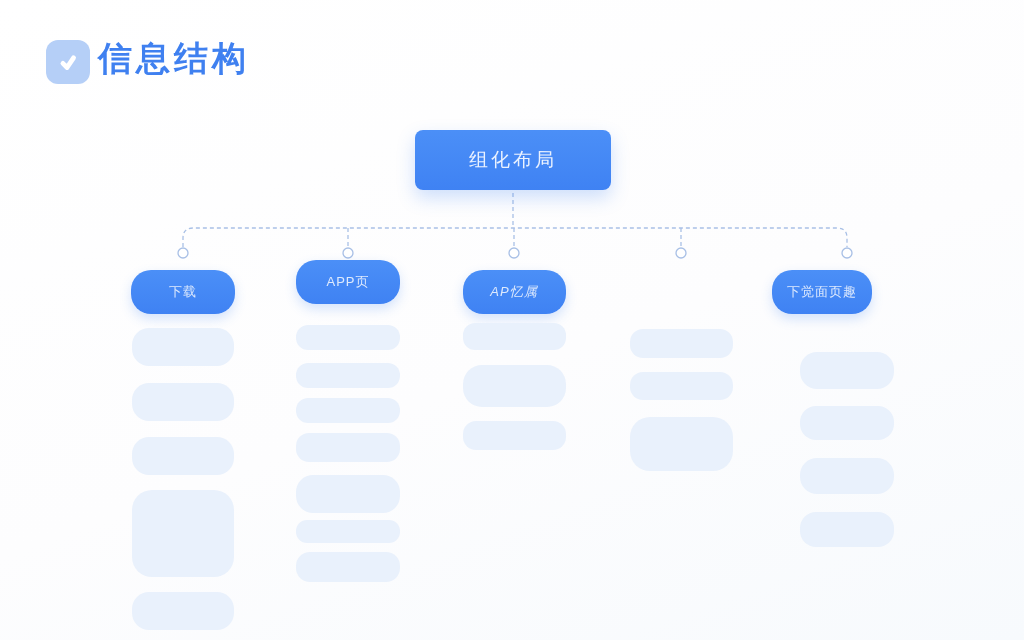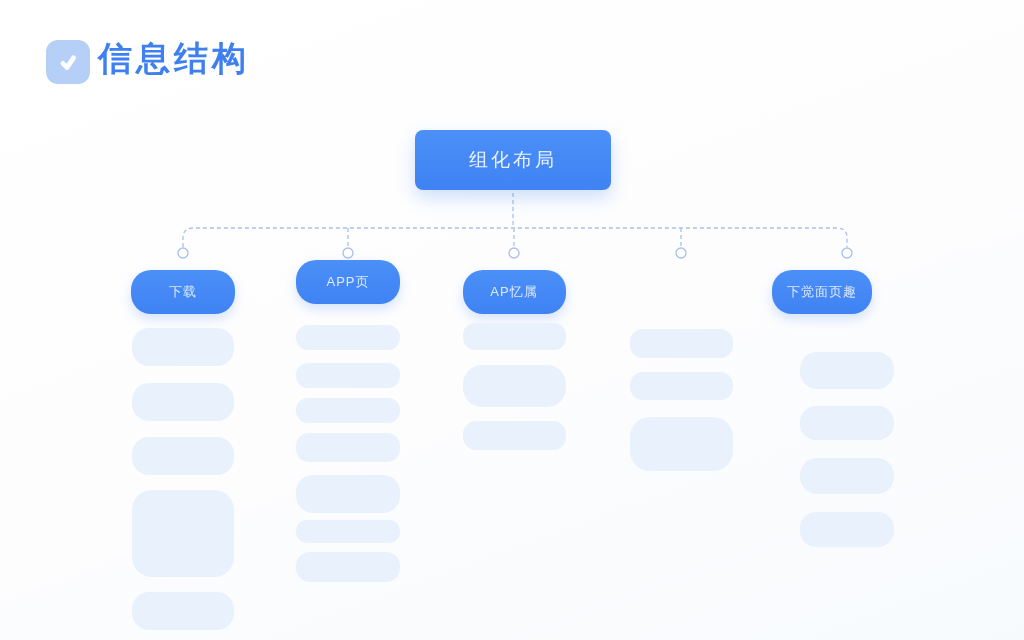--- a/index.html
+++ b/index.html
@@ -84,21 +84,21 @@
       <div class="placeholder-block" style="left: 132px; top: 490px; width: 102px; height: 87px; border-radius: 20px; background: rgb(233, 241, 252);"></div>
       <div class="placeholder-block" style="left: 132px; top: 592px; width: 102px; height: 38px; border-radius: 17px; background: rgb(233, 241, 252);"></div>
       <div class="branch-pill" style="left: 296px; top: 260px; width: 104px;">APP页</div>
       <div class="placeholder-block" style="left: 296px; top: 325px; width: 104px; height: 25px; border-radius: 12px; background: rgb(233, 241, 252);"></div>
       <div class="placeholder-block" style="left: 296px; top: 363px; width: 104px; height: 25px; border-radius: 12px; background: rgb(233, 241, 252);"></div>
       <div class="placeholder-block" style="left: 296px; top: 398px; width: 104px; height: 25px; border-radius: 12px; background: rgb(233, 241, 252);"></div>
       <div class="placeholder-block" style="left: 296px; top: 433px; width: 104px; height: 29px; border-radius: 13px; background: rgb(233, 241, 252);"></div>
       <div class="placeholder-block" style="left: 296px; top: 475px; width: 104px; height: 38px; border-radius: 17px; background: rgb(233, 241, 252);"></div>
       <div class="placeholder-block" style="left: 296px; top: 520px; width: 104px; height: 23px; border-radius: 11px; background: rgb(233, 241, 252);"></div>
       <div class="placeholder-block" style="left: 296px; top: 552px; width: 104px; height: 30px; border-radius: 14px; background: rgb(233, 241, 252);"></div>
-      <div class="branch-pill" style="left: 462.5px; top: 270px; width: 103px;">AP忆属</div>
+      <div class="branch-pill" style="left: 462.5px; top: 270px; width: 103px; font-style: italic;">AP忆属</div>
       <div class="placeholder-block" style="left: 462.5px; top: 323px; width: 103px; height: 27px; border-radius: 12px; background: rgb(233, 241, 252);"></div>
       <div class="placeholder-block" style="left: 462.5px; top: 365px; width: 103px; height: 42px; border-radius: 19px; background: rgb(233, 241, 252);"></div>
       <div class="placeholder-block" style="left: 462.5px; top: 421px; width: 103px; height: 29px; border-radius: 13px; background: rgb(233, 241, 252);"></div>
       <div class="placeholder-block" style="left: 629.5px; top: 329px; width: 103px; height: 29px; border-radius: 13px; background: rgb(233, 241, 252);"></div>
       <div class="placeholder-block" style="left: 629.5px; top: 372px; width: 103px; height: 28px; border-radius: 13px; background: rgb(233, 241, 252);"></div>
       <div class="placeholder-block" style="left: 629.5px; top: 417px; width: 103px; height: 54px; border-radius: 20px; background: rgb(233, 241, 252);"></div>
       <div class="branch-pill" style="left: 772px; top: 270px; width: 100px;">下觉面页趣</div>
       <div class="placeholder-block" style="left: 800px; top: 352px; width: 94px; height: 37px; border-radius: 17px; background: rgb(233, 241, 252);"></div>
       <div class="placeholder-block" style="left: 800px; top: 406px; width: 94px; height: 34px; border-radius: 16px; background: rgb(233, 241, 252);"></div>
       <div class="placeholder-block" style="left: 800px; top: 458px; width: 94px; height: 36px; border-radius: 17px; background: rgb(233, 241, 252);"></div>

